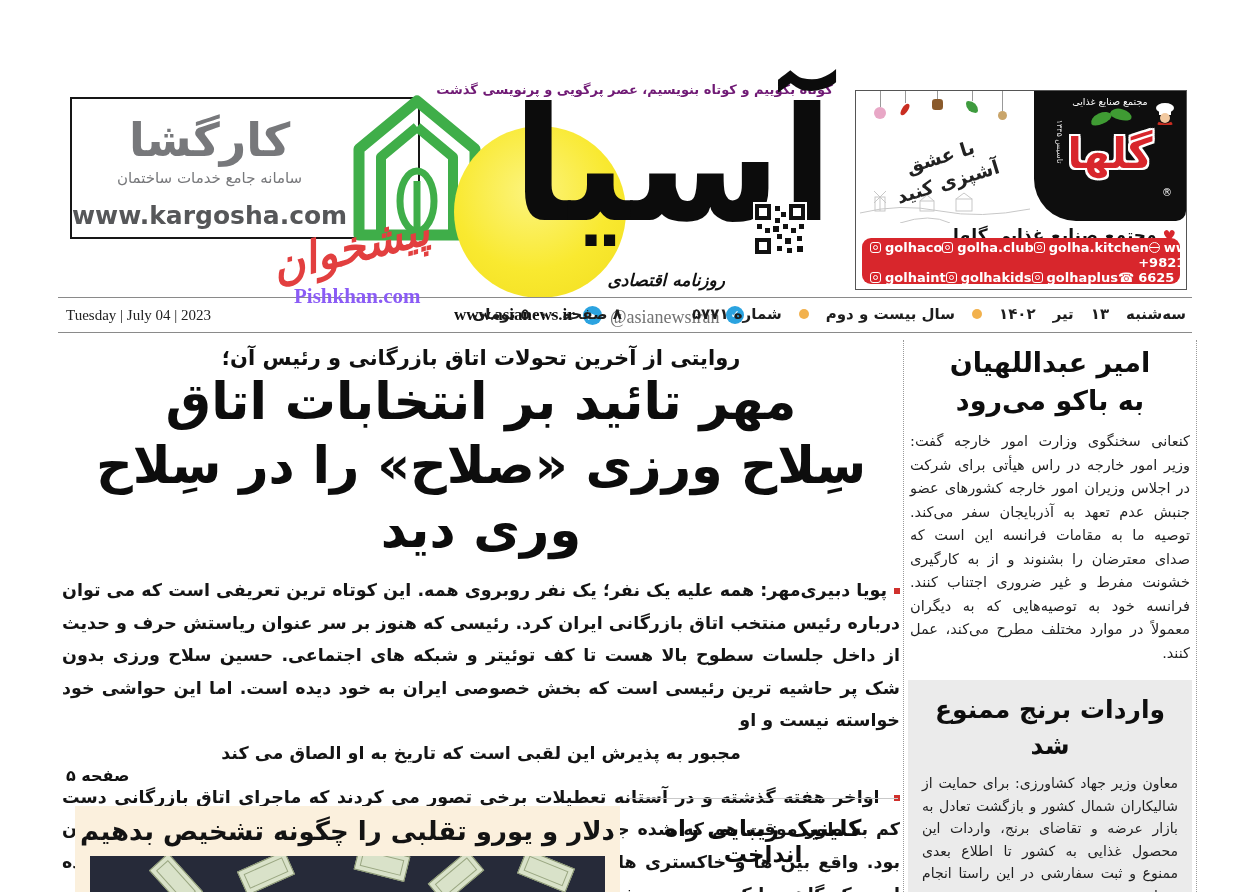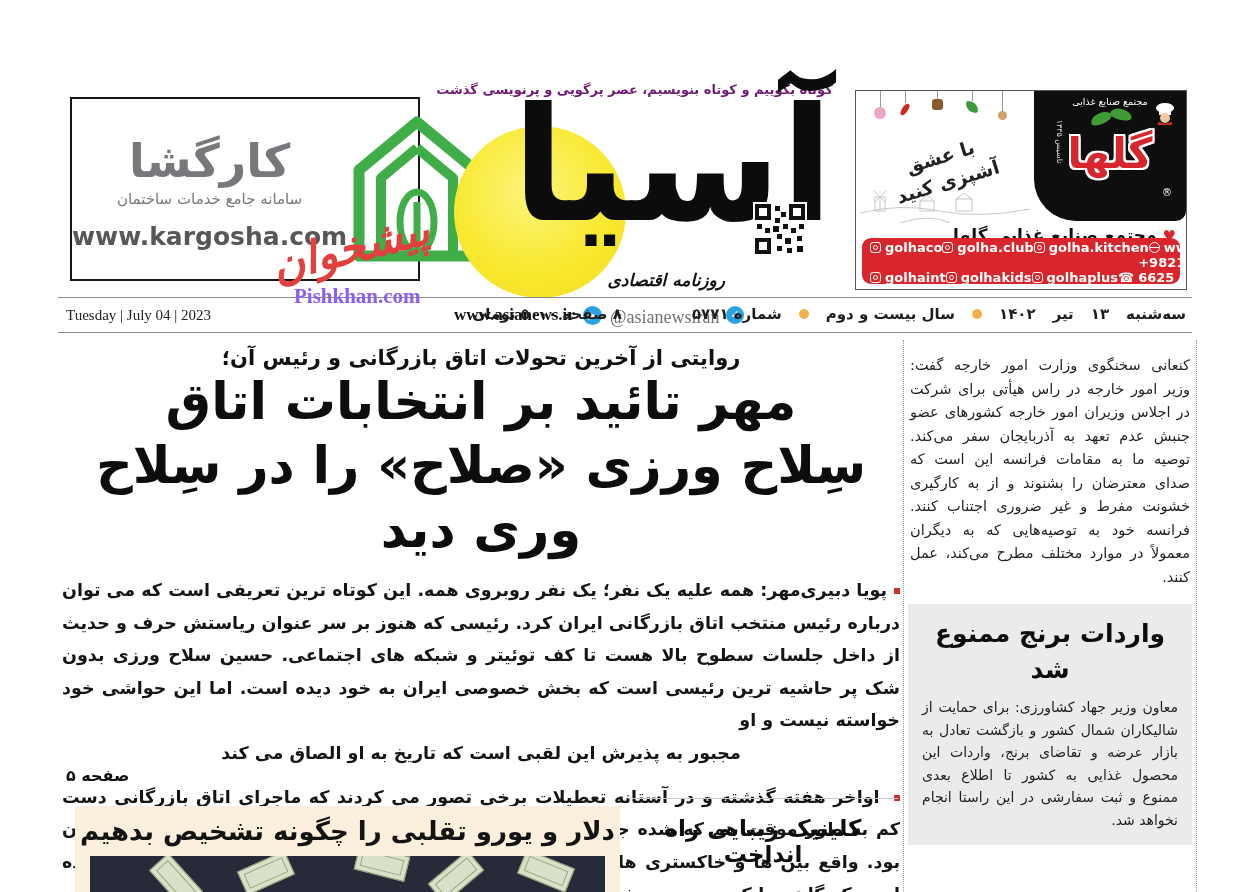--- a/index.html
+++ b/index.html
@@ -1,20 +1,20 @@
 <!DOCTYPE html>
 <html lang="fa"><head>
 <meta charset="utf-8">
 <style>
   * { margin:0; padding:0; box-sizing:border-box; }
   body { background:#e8e8e8; font-family:"DejaVu Sans", sans-serif; }
   .page { position:relative; width:1250px; height:892px; background:#fff; margin:0 auto; overflow:hidden; color:#1b1b1b; }
 
   
-  .ad-kargosha { position:absolute; left:70px; top:97px; width:350px; height:184px; border:2px solid #161616; background:#fff; display:flex; flex-direction:row; }
+  .ad-kargosha { position:absolute; left:70px; top:97px; width:350px; height:142px; border:2px solid #161616; background:#fff; display:flex; flex-direction:row; }
   .kg-text { flex:1; display:flex; flex-direction:column; align-items:center; justify-content:center; padding-top:6px; }
   .kg-logo { font-size:46px; font-weight:bold; color:#77787b; letter-spacing:2px; }
   .kg-sub { font-size:15px; color:#77787b; margin-top:2px; }
   .kg-url { font-size:25px; font-weight:bold; color:#565759; margin-top:14px; }
   .kg-icon { width:150px; display:flex; align-items:center; justify-content:center; }
 
   
   .wm-name { position:absolute; left:270px; top:222px; font-size:44px; font-weight:bold; font-style:italic; color:#e23f3f; transform:rotate(-14deg); z-index:9; }
   .wm-site { position:absolute; left:294px; top:284px; font-size:21px; font-weight:bold; color:#8b5cf6; z-index:9; font-family:"Liberation Serif", serif;}
 
@@ -280,20 +280,24 @@
       <span class="sqr"></span>
       <span>اواخر هفته گذشته و در آستانه تعطیلات برخی تصور می کردند که ماجرای اتاق بازرگانی دست کم به طور موقت هم که شده جمع خواهد شد اما این خیالی خام برای خوش بین ها و پاک دلان بود. واقع بین ها و خاکستری های مطلع اما می دانستند که این آتش با بنزین بر افروخته نشده است که گاهی با کمی بنزین بیشتر گُر بگیرد و دوباره فرو بنشیند، بلکه تون سوز این آتش از جنس ذغال اعلاست، ذغالی که بانیانی دارد و این روزها همان ها هستند که سخت به دنبال نشستن سر بساطی هستند که ذغالش را گداخته اند</span>
     </div>
     <div class="page-ref">صفحه ۵</div>
   </div>
 
   <div class="vdiv" style="left:903px;"></div>
   <div class="vdiv" style="left:1196px;"></div>
   <div class="sidebar">
     <div>
+      <div class="sb-title">
+        <div>امیر عبداللهیان</div>
+        <div>به باکو می‌رود</div>
+      </div>
       <div class="sb-body">کنعانی سخنگوی وزارت امور خارجه گفت: وزیر امور خارجه در راس هیأتی برای شرکت در اجلاس وزیران امور خارجه کشورهای عضو جنبش عدم تعهد به آذربایجان سفر می‌کند. توصیه ما به مقامات فرانسه این است که صدای معترضان را بشنوند و از به کارگیری خشونت مفرط و غیر ضروری اجتناب کنند. فرانسه خود به توصیه‌هایی که به دیگران معمولاً در موارد مختلف مطرح می‌کند، عمل کنند.</div>
     </div>
     <div class="sb-box">
       <div class="sb-title">واردات برنج ممنوع شد</div>
       <div class="sb-body">معاون وزیر جهاد کشاورزی: برای حمایت از شالیکاران شمال کشور و بازگشت تعادل به بازار عرضه و تقاضای برنج، واردات این محصول غذایی به کشور تا اطلاع بعدی ممنوع و ثبت سفارشی در این راستا انجام نخواهد شد.</div>
     </div>
 
   </div>
 
   <div class="box-counterfeit">

